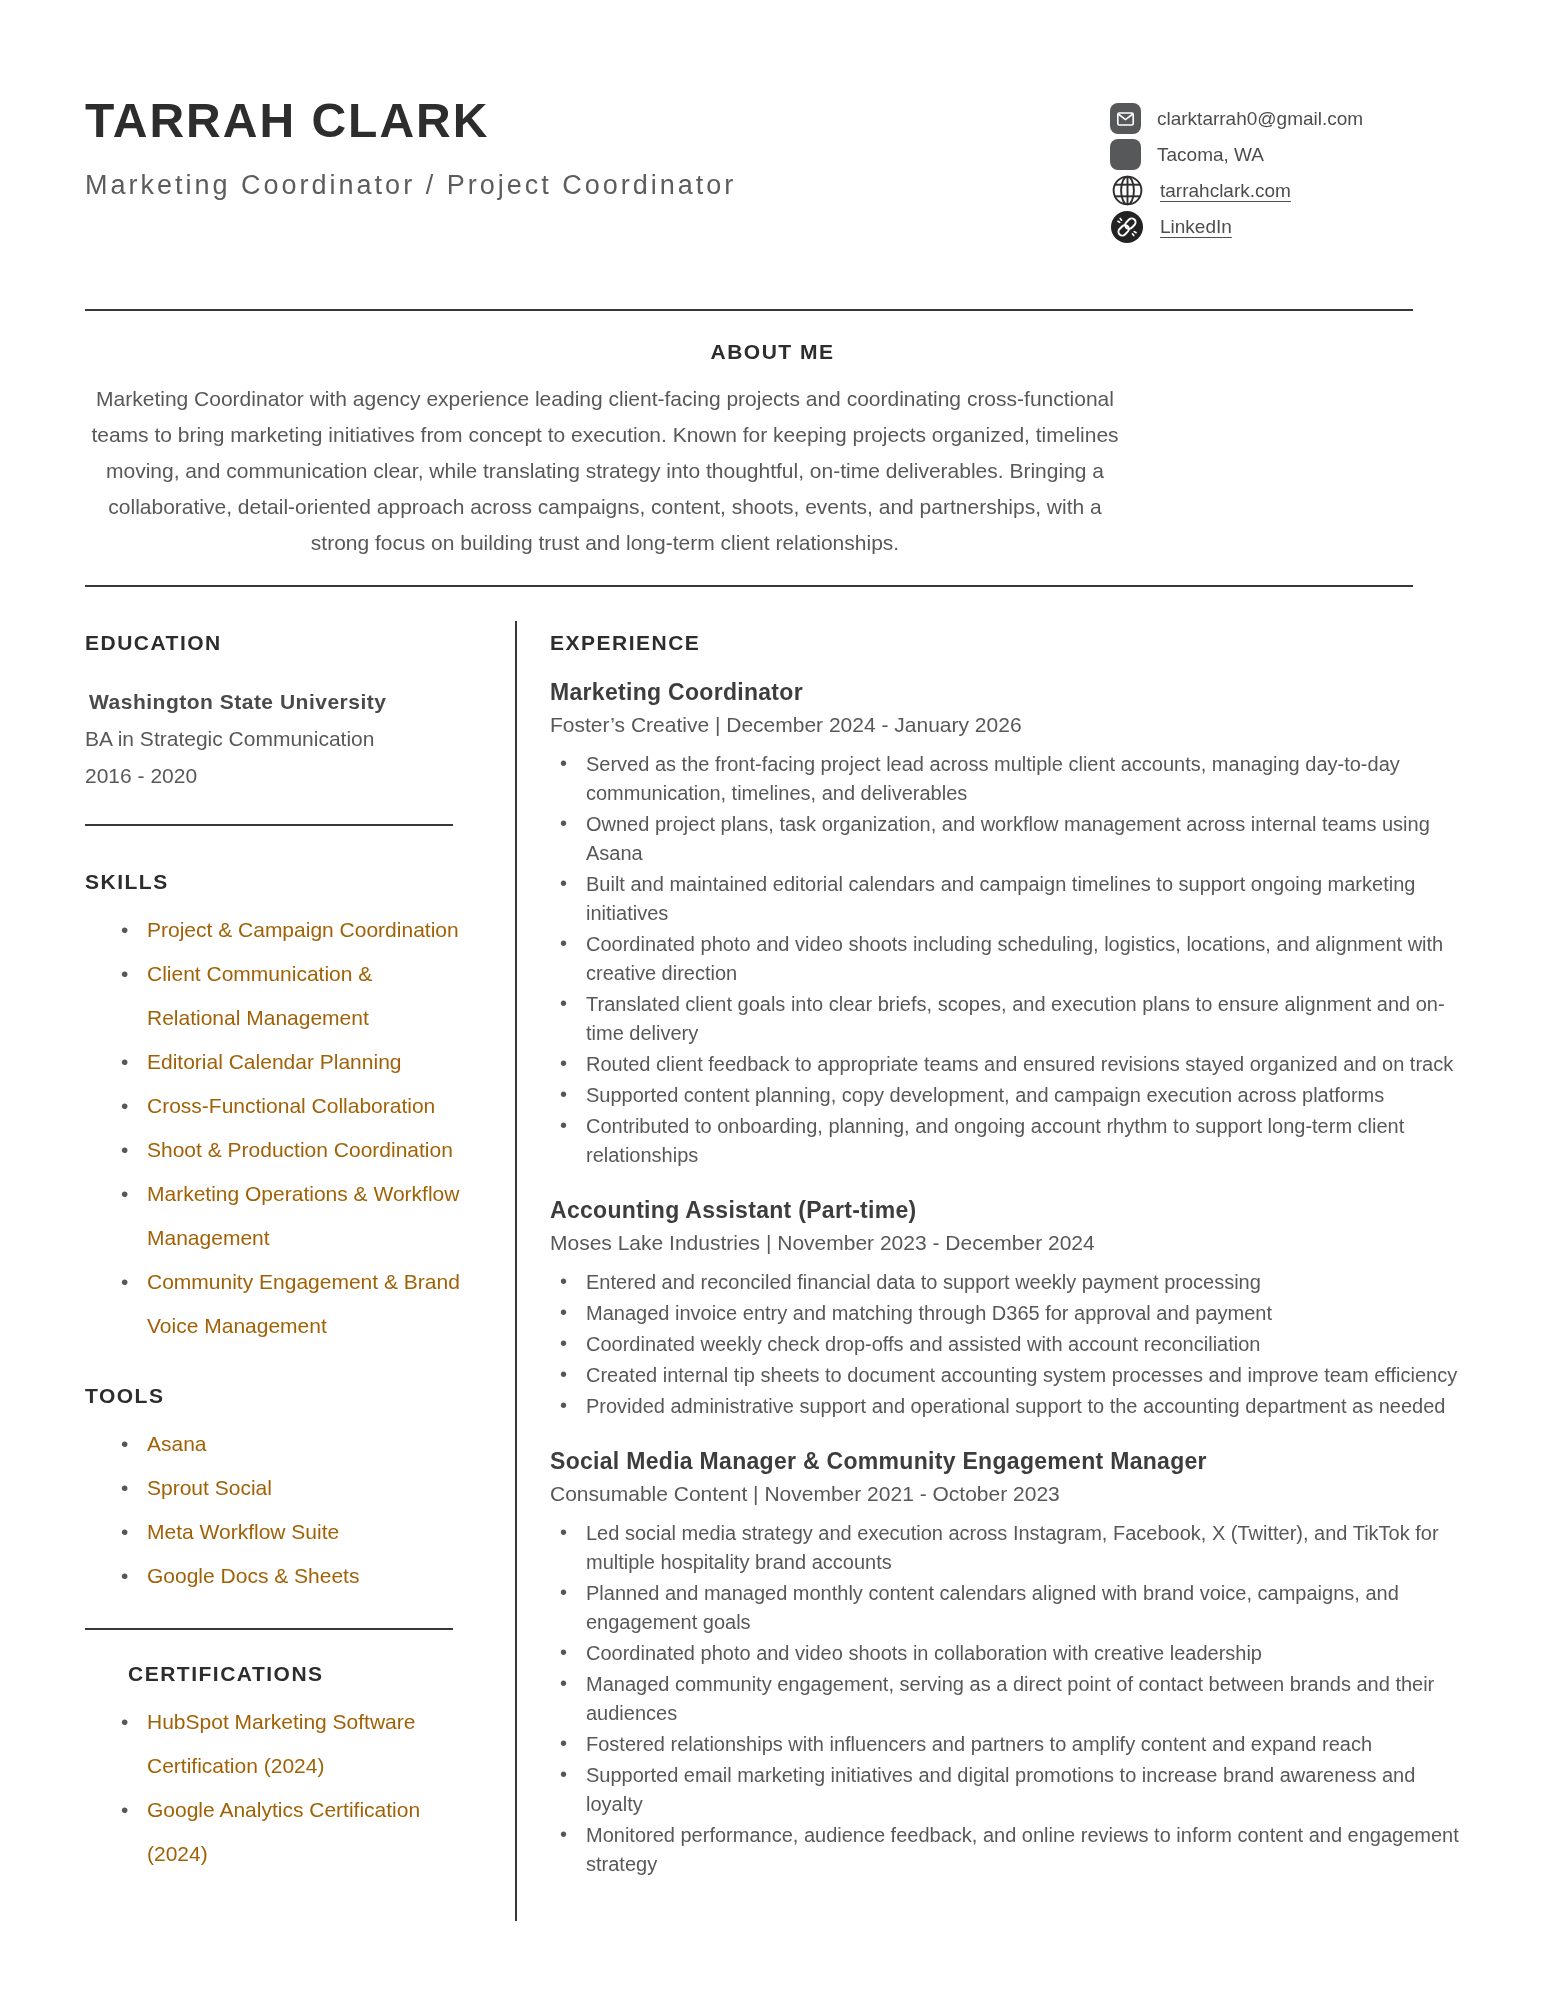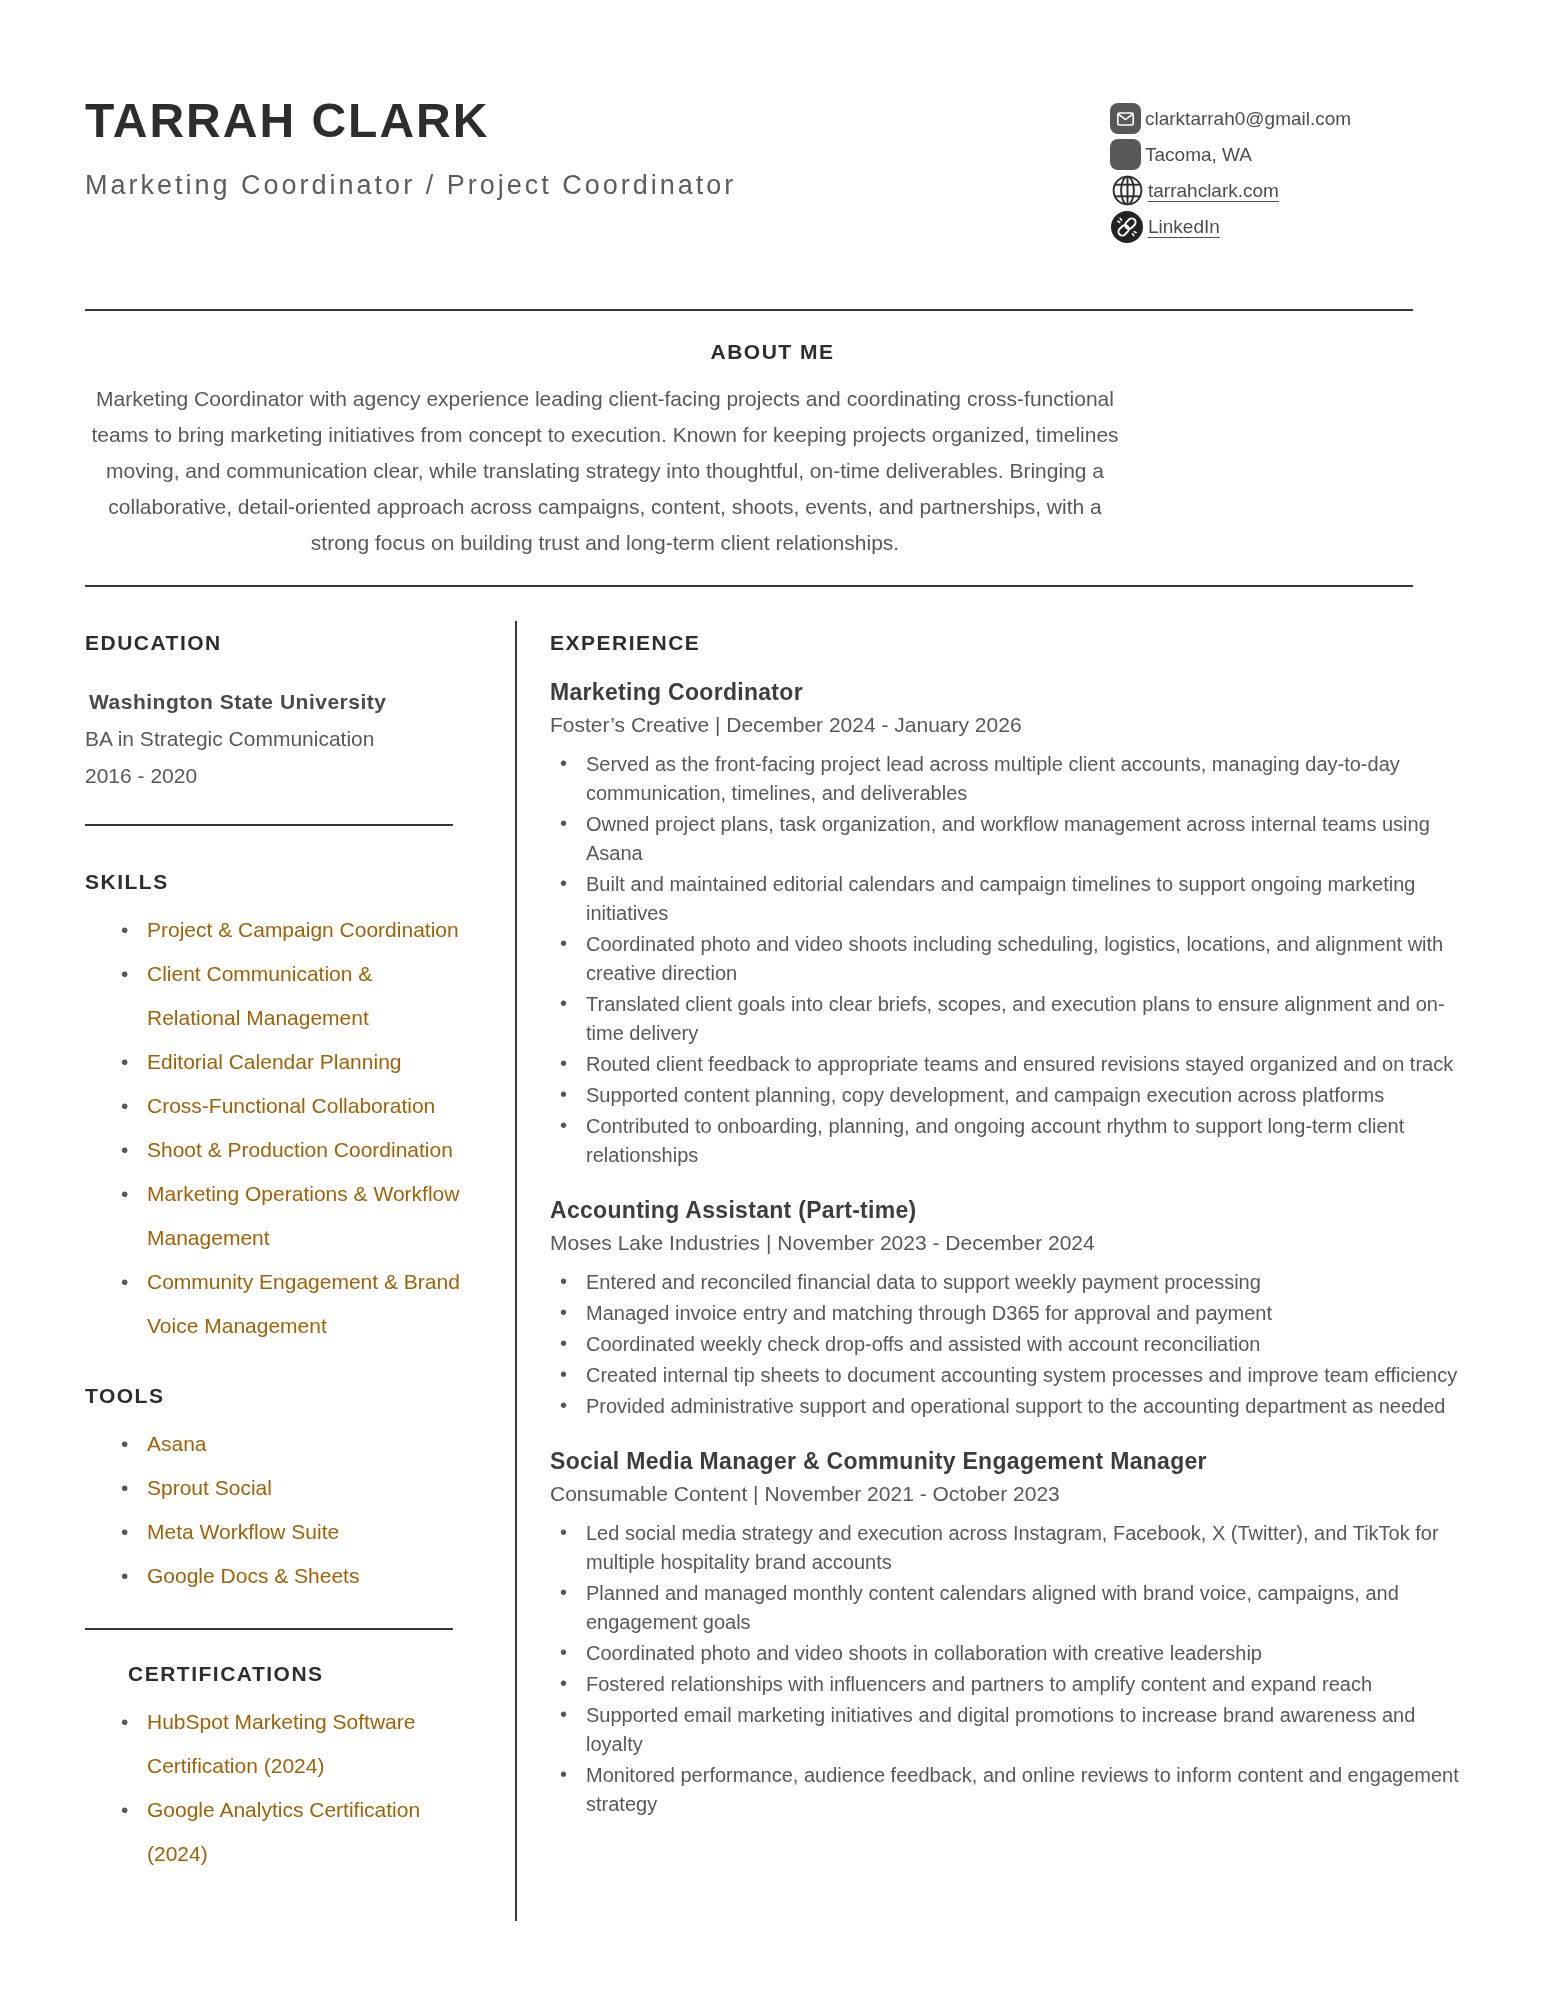--- a/index.html
+++ b/index.html
@@ -13,21 +13,21 @@
 
   
   .header { display:flex; justify-content:space-between; padding:96px 85px 0 85px; }
   .name {
     font-size:48px; font-weight:bold; letter-spacing:2px; color:#2d2d2d; line-height:1.05;
   }
   .title {
     margin-top:24px; font-size:27px; letter-spacing:3px; color:#5c5c5c; font-weight:normal;
   }
   .contact { width:350px; padding-top:6px; display:flex; flex-direction:column; gap:3px; }
-  .contact-row { display:flex; align-items:center; height:33px; gap:4px; font-size:19px; color:#4d4d4d; }
+  .contact-row { display:flex; align-items:center; height:33px; gap:16px; font-size:19px; color:#4d4d4d; }
   .contact-row .txt { white-space:nowrap; }
   .contact-row .link { text-decoration:underline; text-underline-offset:4px; color:#4d4d4d; cursor:pointer; }
   .icon-box {
     width:31px; height:31px; border-radius:8px; background:#56585a;
     display:flex; align-items:center; justify-content:center; flex-shrink:0;
   }
   .icon-plain { width:34px; height:34px; display:flex; align-items:center; justify-content:center; flex-shrink:0; }
 
   
   .hr-full { border:none; border-top:2px solid #383838; width:1328px; margin-left:85px; }
@@ -257,20 +257,21 @@
         <h3>Social Media Manager &amp; Community Engagement Manager</h3>
         <div class="meta">Consumable Content | November 2021 - October 2023</div>
         <ul class="job-list">
 
             <li>Led social media strategy and execution across Instagram, Facebook, X (Twitter), and TikTok for multiple hospitality brand accounts</li>
 
             <li>Planned and managed monthly content calendars aligned with brand voice, campaigns, and engagement goals</li>
 
             <li>Coordinated photo and video shoots in collaboration with creative leadership</li>
 
+            <li>Managed community engagement, serving as a direct point of contact between brands and their audiences</li>
 
             <li>Fostered relationships with influencers and partners to amplify content and expand reach</li>
 
             <li>Supported email marketing initiatives and digital promotions to increase brand awareness and loyalty</li>
 
             <li>Monitored performance, audience feedback, and online reviews to inform content and engagement strategy</li>
           </ul>
       </div>
 
     </div>

